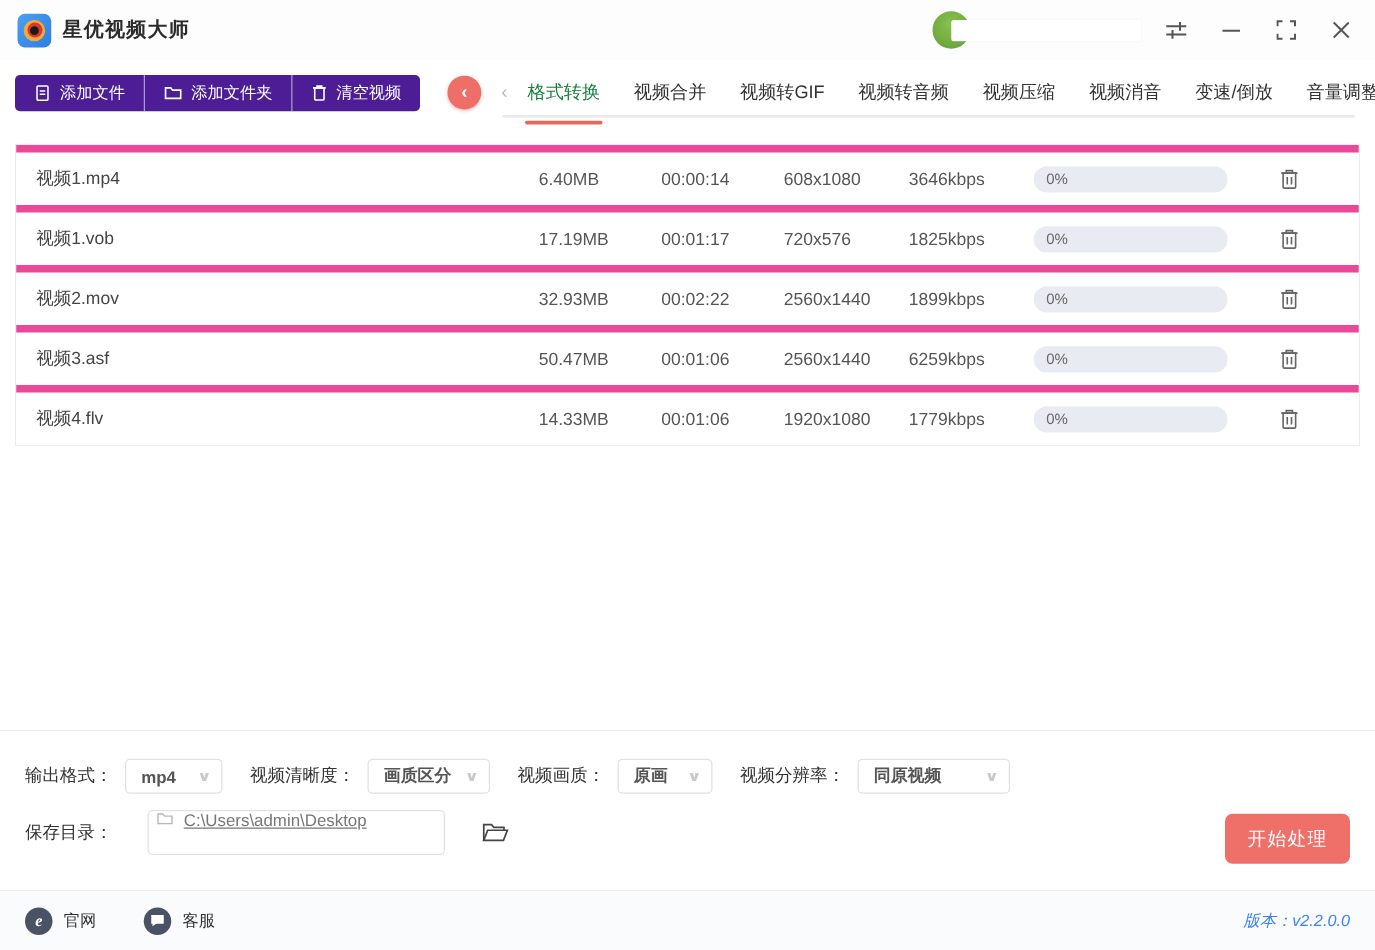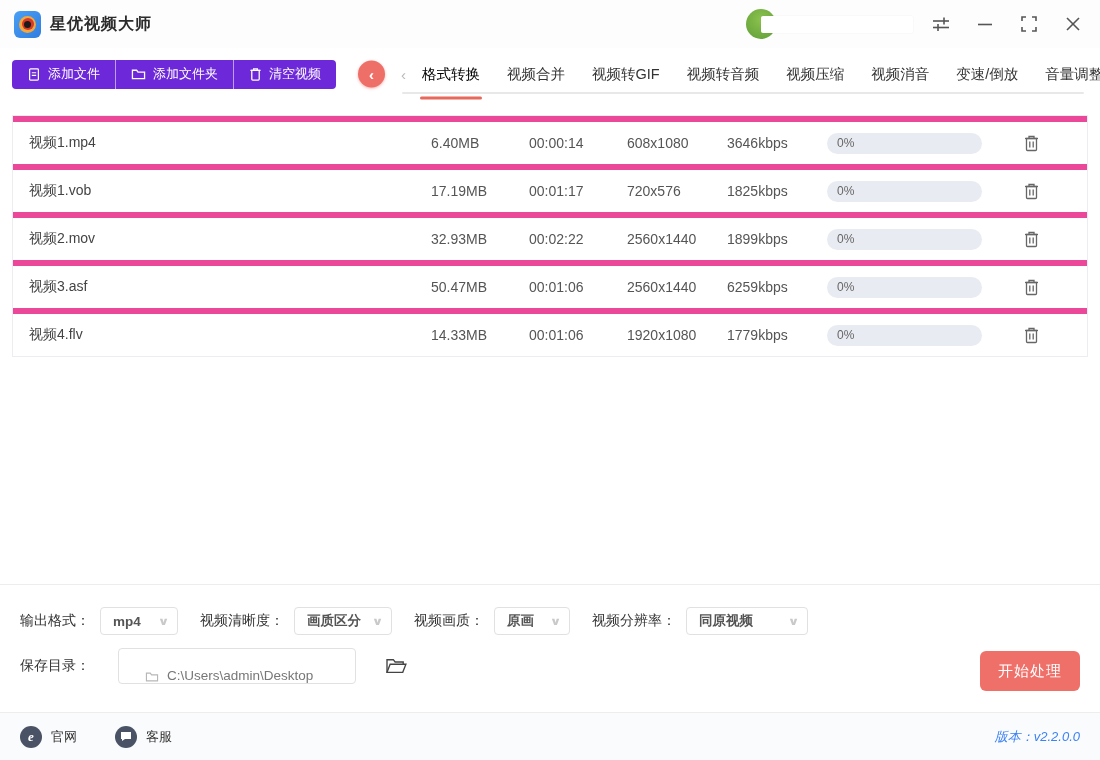--- a/index.html
+++ b/index.html
@@ -16,52 +16,52 @@
   .app-title { font-size:16px; font-weight:bold; color:#2b2b2b; letter-spacing:1px; }
   .user-area { margin-left:auto; margin-right:16px; position:relative; width:170px; height:30px; }
   .avatar { width:30px; height:30px; border-radius:50%; background:radial-gradient(circle at 50% 35%,#8cc24e,#5f9e37); position:absolute; left:0; top:0; }
   .user-blank { position:absolute; left:15px; top:7px; width:152px; height:17px; background:#fff; border-radius:2px; box-shadow:0 0 0 1px rgba(0,0,0,0.015); }
   .win-controls { display:flex; align-items:center; gap:26px; color:#555; }
   .wc { width:18px; height:18px; display:flex; align-items:center; justify-content:center; cursor:pointer; }
   .wc svg { stroke:#555; fill:none; stroke-width:1.6; }
 
   
   .toolbar { height:52px; flex:0 0 auto; position:relative; display:flex; align-items:center; padding-left:12px; }
-  .btn-group { display:inline-flex; background:#6d28d9; border-radius:4px; overflow:hidden; height:29px; }
+  .btn-group { display:inline-flex; background:#4c1d95; border-radius:4px; overflow:hidden; height:29px; }
   .btn-blue { display:flex; align-items:center; gap:7px; padding:0 15px; color:#fff; font-size:13px; cursor:pointer; }
   .btn-blue + .btn-blue { border-left:1px solid rgba(255,255,255,.55); }
   .btn-blue svg { stroke:#fff; fill:none; stroke-width:1.4; }
   .tabstrip-line { position:absolute; left:402px; right:16px; bottom:6px; height:2px; background:#e8e8e8; border-radius:1px; }
   .tabbar { position:absolute; left:358px; right:14px; top:50%; transform:translateY(-50%); display:flex; align-items:center; }
   .back-circle { width:27px; height:27px; border-radius:50%; background:#ee6e68; color:#fff; display:flex; align-items:center; justify-content:center; font-size:15px; font-weight:bold; cursor:pointer; box-shadow:0 1px 3px rgba(238,110,104,.5); flex:0 0 auto; }
   .nav-chevron { color:#b9b9b9; font-size:15px; margin:0 0 0 16px; cursor:pointer; }
   .tabs { display:flex; gap:27px; margin-left:16px; font-size:14.5px; color:#333; flex:1; align-items:center; }
   .tab { position:relative; cursor:pointer; white-space:nowrap; padding:3px 0; }
-  .tab.active { color:#000000; }
+  .tab.active { color:#15803d; }
   .tab.active::after { content:""; position:absolute; left:-2px; right:-2px; bottom:-13px; height:3px; background:#e8685c; border-radius:2px; }
 
   
   .main { flex:1 1 auto; overflow:hidden; padding:15px 12px 0; }
   .file-table { border:1px solid #ebedf0; }
   .trow { display:grid; grid-template-columns:1fr 98px 98px 100px 100px 182px 78px; align-items:center; }
   .thead { height:46px; background:#f5f6f8; font-size:14px; font-weight:600; color:#333; }
   .tbody-row { height:48px; font-size:14px; color:#555; border-top:6px solid #ec4899; background:#fff; }
   .cell-name { padding-left:16px; color:#444; overflow:hidden; text-overflow:ellipsis; white-space:nowrap; }
   .progress-pill { width:155px; height:21px; border-radius:11px; background:#e9ebf2; display:flex; align-items:center; padding-left:10px; font-size:12px; color:#666; }
   .trash-btn { margin-left:12px; width:20px; height:20px; cursor:pointer; display:flex; align-items:center; justify-content:center; }
   .trash-btn svg { stroke:#666; fill:none; stroke-width:1.3; }
 
   
   .bottom-panel { flex:0 0 128px; border-top:1px solid #ededed; position:relative; padding:0 20px; background:#fff; }
   .panel-row1 { display:flex; align-items:flex-end; margin-top:22px; gap:22px; font-size:14px; color:#333; }
   .field { display:flex; align-items:center; gap:10px; }
   .select { display:flex; align-items:center; justify-content:space-between; border:1px solid #e1e1e1; border-radius:4px; height:28px; padding:0 9px 0 12px; color:#555; font-size:13.5px; background:#fff; cursor:pointer;font-weight:bold; }
   .select .caret { color:#c9c9c9; font-size:11px; margin-left:8px; transform:scaleX(1.3); }
   .panel-row2 { display:flex; align-items:center; margin-top:13px; gap:28px; font-size:14px; color:#333; }
-  .path-input { width:238px; height:36px; border:1px solid #e1e1e1; border-radius:4px; display:flex; align-items:flex-end; gap:8px; padding:0 26px; color:#777; font-size:13.5px; background:#fff; }
+  .path-input { width:238px; height:36px; border:1px solid #e1e1e1; border-radius:4px; display:flex; align-items:flex-start; gap:8px; padding:0 6px; color:#777; font-size:13.5px; background:#fff;text-decoration:underline; }
   .path-input svg { stroke:#b7b7b7; fill:none; stroke-width:1.3; flex:0 0 auto; }
   .folder-open-btn { width:24px; height:24px; display:flex; align-items:center; justify-content:center; cursor:pointer; }
   .folder-open-btn svg { stroke:#444; fill:none; stroke-width:1.5; }
   .start-btn { position:absolute; right:20px; top:66px; width:100px; height:40px; background:#ef6f69; color:#fff; border:none; border-radius:6px; font-size:15px; display:flex; align-items:center; justify-content:center; cursor:pointer; font-family:inherit; letter-spacing:1px; }
 
   
   .footer { flex:0 0 48px; border-top:1px solid #ededed; background:#fafbfc; display:flex; align-items:center; padding:0 20px; font-size:13px; color:#333; }
   .flink { display:flex; align-items:center; gap:9px; cursor:pointer; margin-right:38px; }
   .fcircle { width:22px; height:22px; border-radius:50%; background:#4a5365; color:#fff; display:flex; align-items:center; justify-content:center; }
   .fcircle.e { font-size:13px; font-weight:bold; font-style:italic; font-family:"Liberation Serif","DejaVu Serif",serif; }

